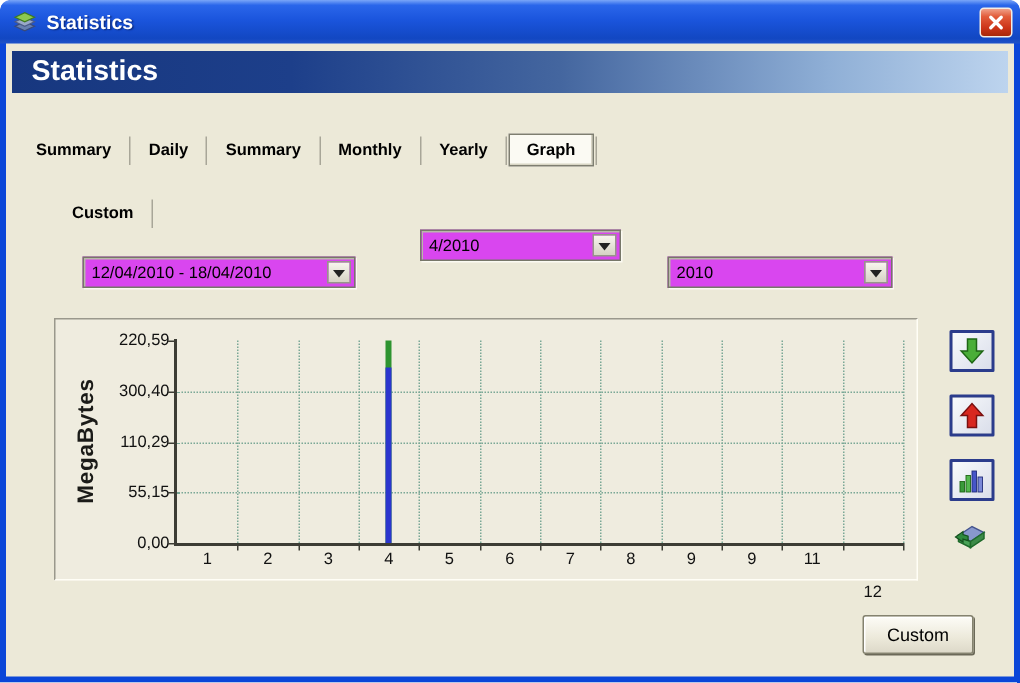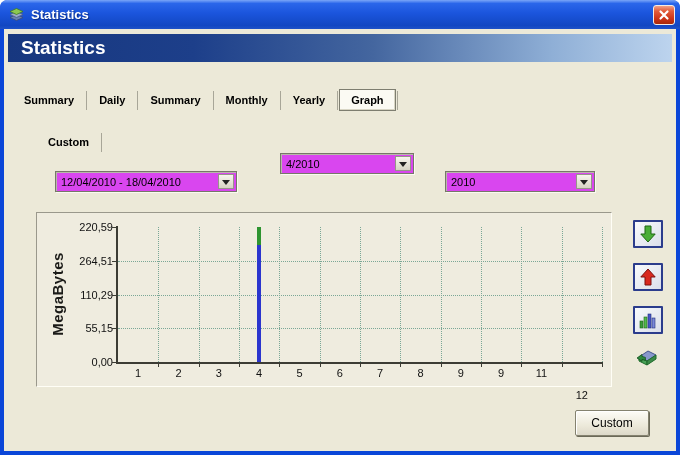--- a/index.html
+++ b/index.html
@@ -169,21 +169,21 @@
       <div class="plot" id="plot">
         <div class="ytitle">MegaBytes</div>
       <div class="ylab" style="left: 4px; top: 143px;">0,00</div>
           <div class="tickmark" style="left: 75px; top: 149px; width: 5px; height: 1px;"></div>
           <div class="ylab" style="left: 4px; top: 109.248px;">55,15</div>
           <div class="tickmark" style="left: 75px; top: 115.248px; width: 5px; height: 1px;"></div>
           <div class="gridh" style="left: 81px; top: 115.248px; width: 484px;"></div>
           <div class="ylab" style="left: 4px; top: 75.5031px;">110,29</div>
           <div class="tickmark" style="left: 75px; top: 81.5031px; width: 5px; height: 1px;"></div>
           <div class="gridh" style="left: 81px; top: 81.5031px; width: 484px;"></div>
-          <div class="ylab" style="left: 4px; top: 41.7515px;">264,51</div>
+          <div class="ylab" style="left: 4px; top: 41.7515px;">300,40</div>
           <div class="tickmark" style="left: 75px; top: 47.7515px; width: 5px; height: 1px;"></div>
           <div class="gridh" style="left: 81px; top: 47.7515px; width: 484px;"></div>
           <div class="ylab" style="left: 4px; top: 8px;">220,59</div>
           <div class="tickmark" style="left: 75px; top: 14px; width: 5px; height: 1px;"></div>
           <div class="gridv" style="left: 121.333px; top: 14px; height: 135px;"></div>
           <div class="tickmark" style="left: 121.333px; top: 151px; width: 1px; height: 3px;"></div>
           <div class="gridv" style="left: 161.667px; top: 14px; height: 135px;"></div>
           <div class="tickmark" style="left: 161.667px; top: 151px; width: 1px; height: 3px;"></div>
           <div class="gridv" style="left: 202px; top: 14px; height: 135px;"></div>
           <div class="tickmark" style="left: 202px; top: 151px; width: 1px; height: 3px;"></div>

